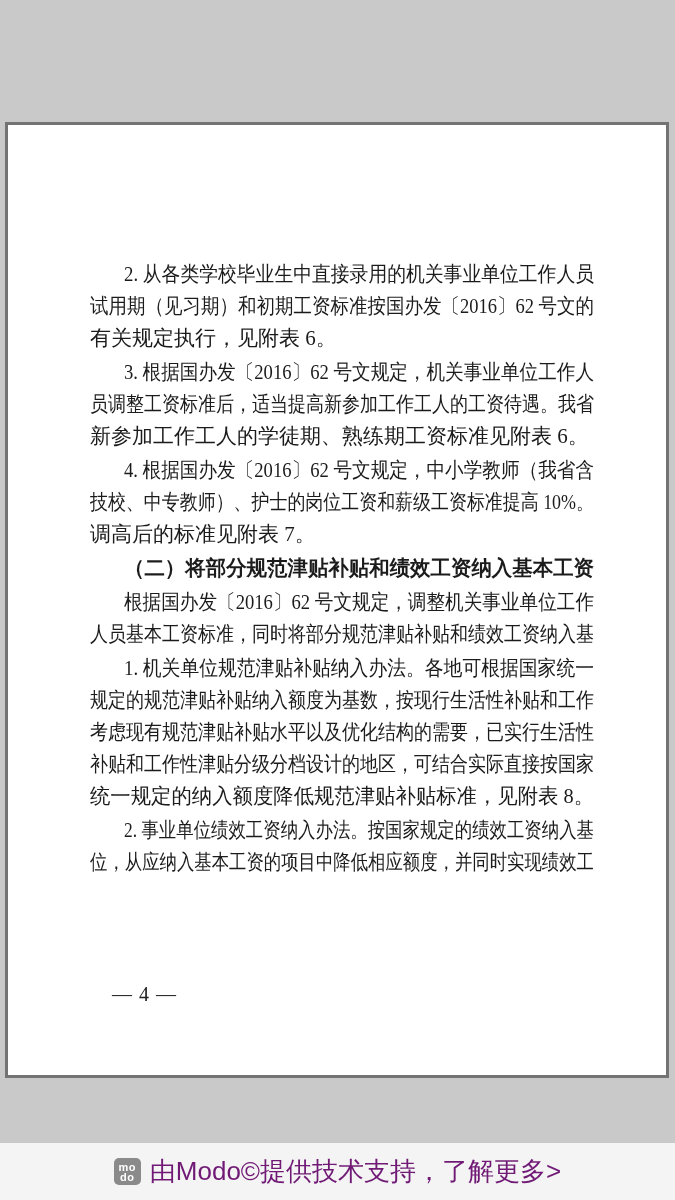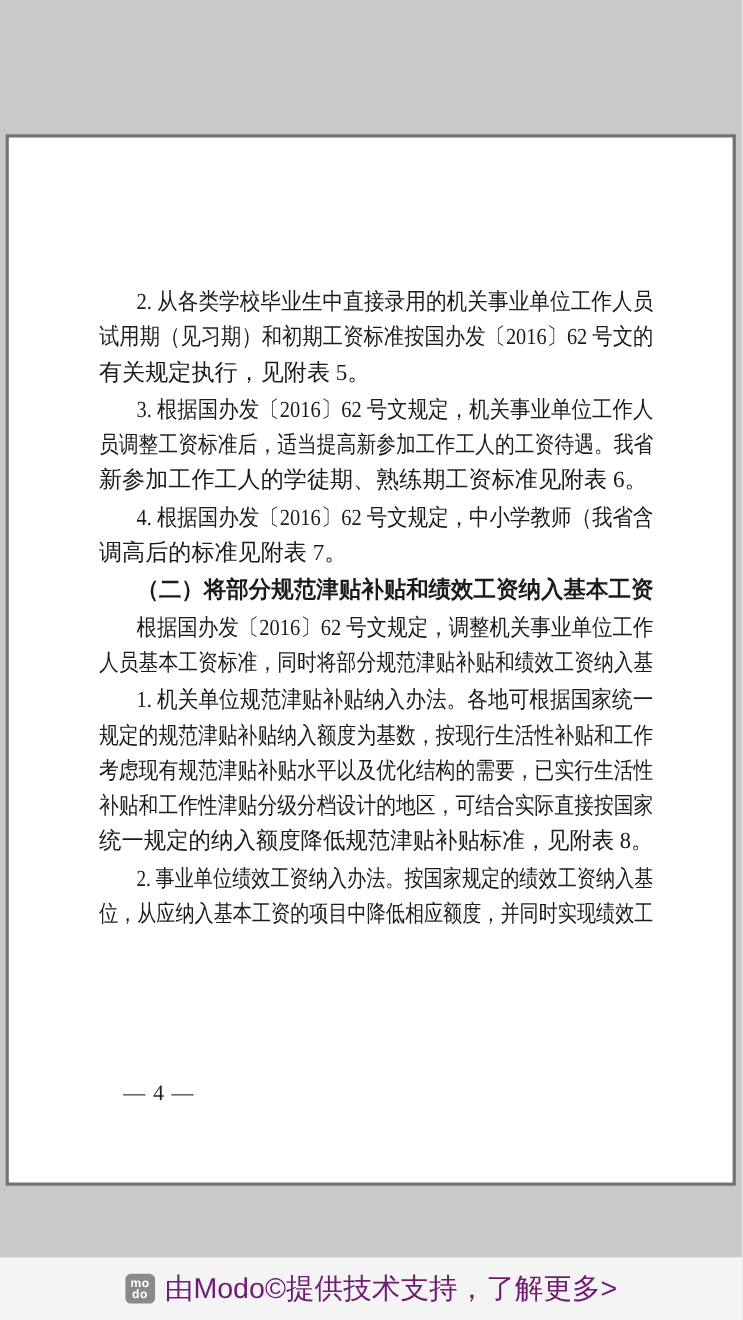--- a/index.html
+++ b/index.html
@@ -66,29 +66,30 @@
 </head>
 <body>
 
 <div class="screen">
 
   <div class="sheet">
     <div class="text-block">
         <div class="para">
           <div class="line indent"><span class="fit" style="transform: scaleX(0.895238);">2. 从各类学校毕业生中直接录用的机关事业单位工作人员</span></div>
           <div class="line"><span class="fit" style="transform: scaleX(0.880734);">试用期（见习期）和初期工资标准按国办发〔2016〕62 号文的</span></div>
-          <div class="line"><span class="fit">有关规定执行，见附表 5。</span></div>
+          <div class="line"><span class="fit">有关规定执行，见附表 6。</span></div>
         </div>
         <div class="para">
           <div class="line indent"><span class="fit" style="transform: scaleX(0.886374);">3. 根据国办发〔2016〕62 号文规定，机关事业单位工作人</span></div>
           <div class="line"><span class="fit" style="transform: scaleX(0.857143);">员调整工资标准后，适当提高新参加工作工人的工资待遇。我省</span></div>
           <div class="line"><span class="fit">新参加工作工人的学徒期、熟练期工资标准见附表 6。</span></div>
         </div>
         <div class="para">
           <div class="line indent"><span class="fit" style="transform: scaleX(0.886374);">4. 根据国办发〔2016〕62 号文规定，中小学教师（我省含</span></div>
+          <div class="line"><span class="fit" style="transform: scaleX(0.854599);">技校、中专教师）、护士的岗位工资和薪级工资标准提高 10%。</span></div>
           <div class="line"><span class="fit">调高后的标准见附表 7。</span></div>
         </div>
         <div class="para">
           <div class="line indent bold"><span class="fit" style="transform: scaleX(0.973085);">（二）将部分规范津贴补贴和绩效工资纳入基本工资</span></div>
         </div>
         <div class="para">
           <div class="line indent"><span class="fit" style="transform: scaleX(0.886374);">根据国办发〔2016〕62 号文规定，调整机关事业单位工作</span></div>
           <div class="line"><span class="fit" style="transform: scaleX(0.857143);">人员基本工资标准，同时将部分规范津贴补贴和绩效工资纳入基</span></div>
         </div>
         <div class="para">

